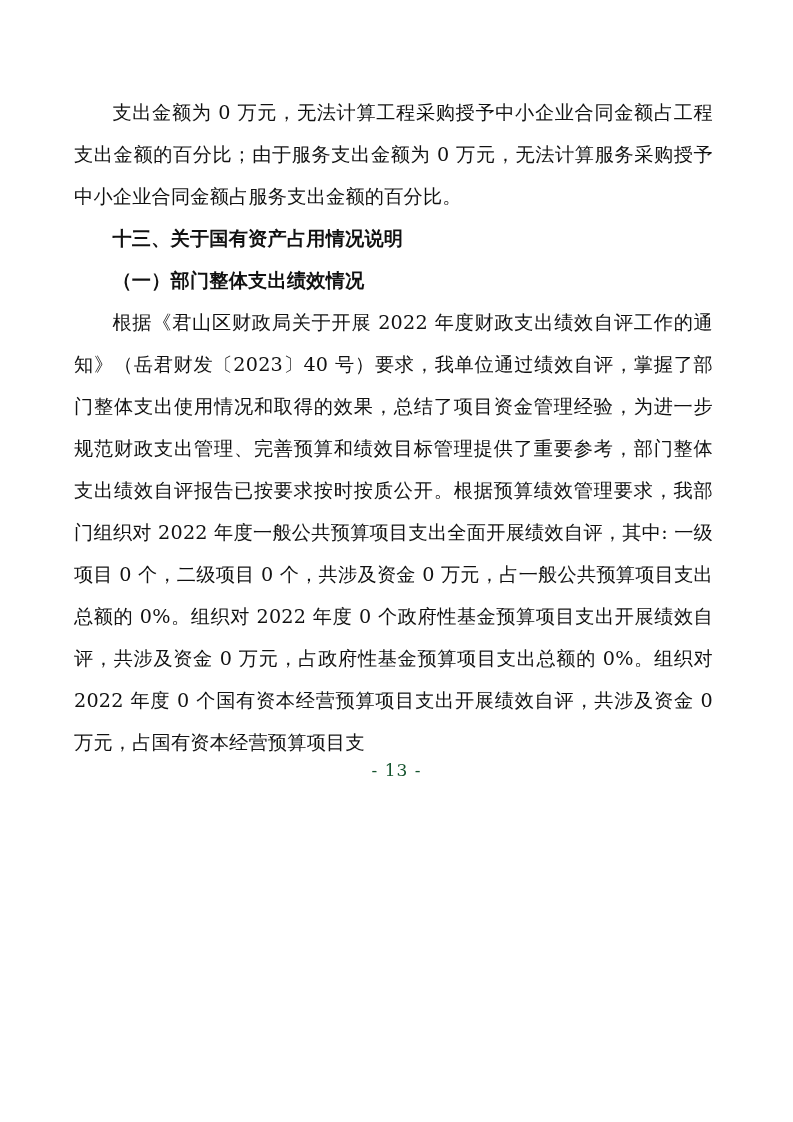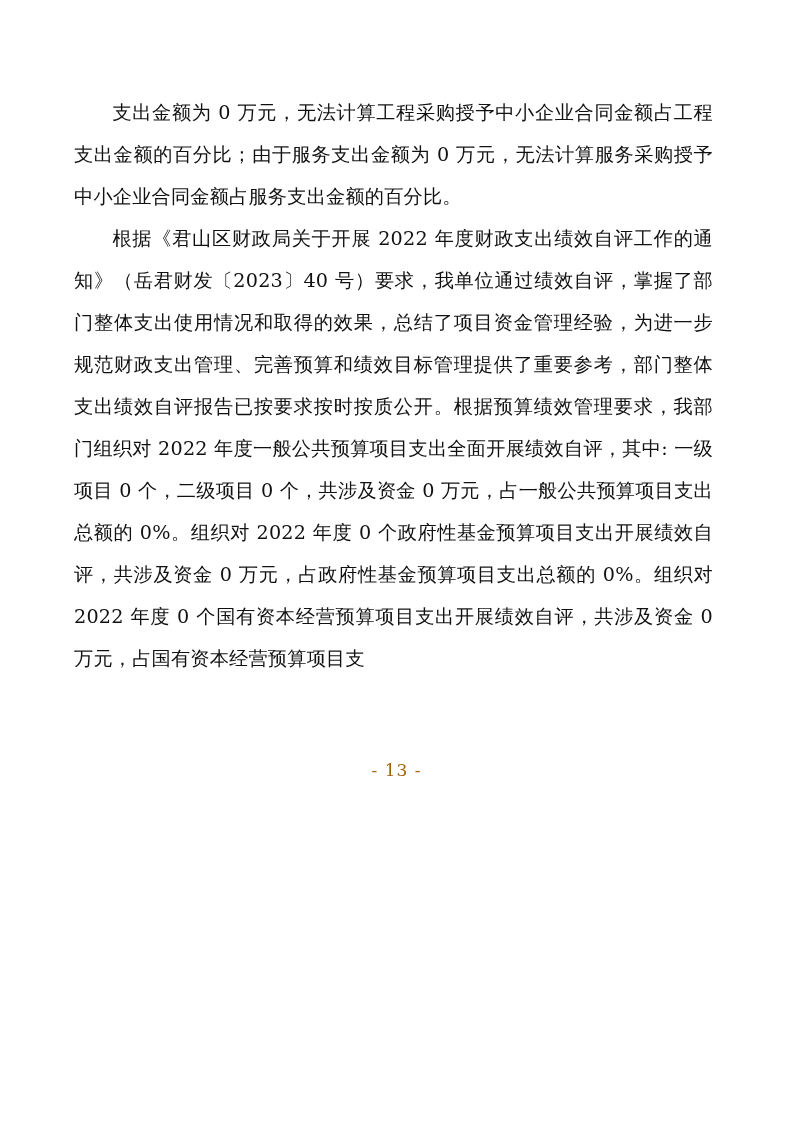--- a/index.html
+++ b/index.html
@@ -41,26 +41,28 @@
     text-indent: 2em;
   }
   .page-number {
     position: absolute;
     left: 0;
     right: 0;
     bottom: 52px;
     text-align: center;
     font-size: 17px;
     font-family: "DejaVu Serif", "Liberation Serif", serif;
-    color: #a16207;
+    color: #14532d;
     letter-spacing: 1px;
   }
 </style>
 </head>
 <body>
 
 <div class="page">
   <div class="doc-body">
     <p class="para">支出金额为 0 万元，无法计算工程采购授予中小企业合同金额占工程支出金额的百分比；由于服务支出金额为 0 万元，无法计算服务采购授予中小企业合同金额占服务支出金额的百分比。</p>
+    <p class="heading">十三、关于国有资产占用情况说明</p>
+    <p class="subheading">（一）部门整体支出绩效情况</p>
     <p class="para">根据《君山区财政局关于开展 2022 年度财政支出绩效自评工作的通知》（岳君财发〔2023〕40 号）要求，我单位通过绩效自评，掌握了部门整体支出使用情况和取得的效果，总结了项目资金管理经验，为进一步规范财政支出管理、完善预算和绩效目标管理提供了重要参考，部门整体支出绩效自评报告已按要求按时按质公开。根据预算绩效管理要求，我部门组织对 2022 年度一般公共预算项目支出全面开展绩效自评，其中: 一级项目 0 个，二级项目 0 个，共涉及资金 0 万元，占一般公共预算项目支出总额的 0%。组织对 2022 年度 0 个政府性基金预算项目支出开展绩效自评，共涉及资金 0 万元，占政府性基金预算项目支出总额的 0%。组织对 2022 年度 0 个国有资本经营预算项目支出开展绩效自评，共涉及资金 0 万元，占国有资本经营预算项目支</p>
   </div>
   <div class="page-number">- 13 -</div>
 </div>
 
 </body></html>

